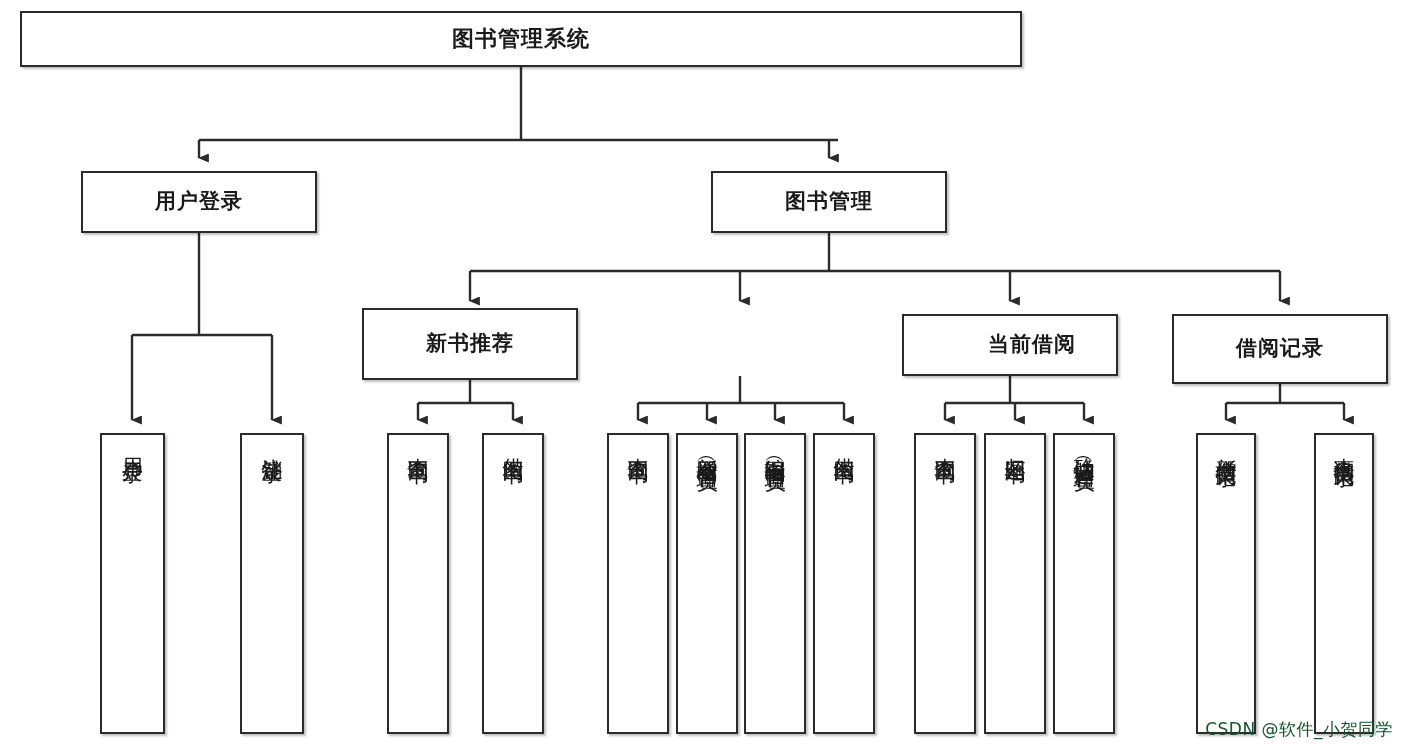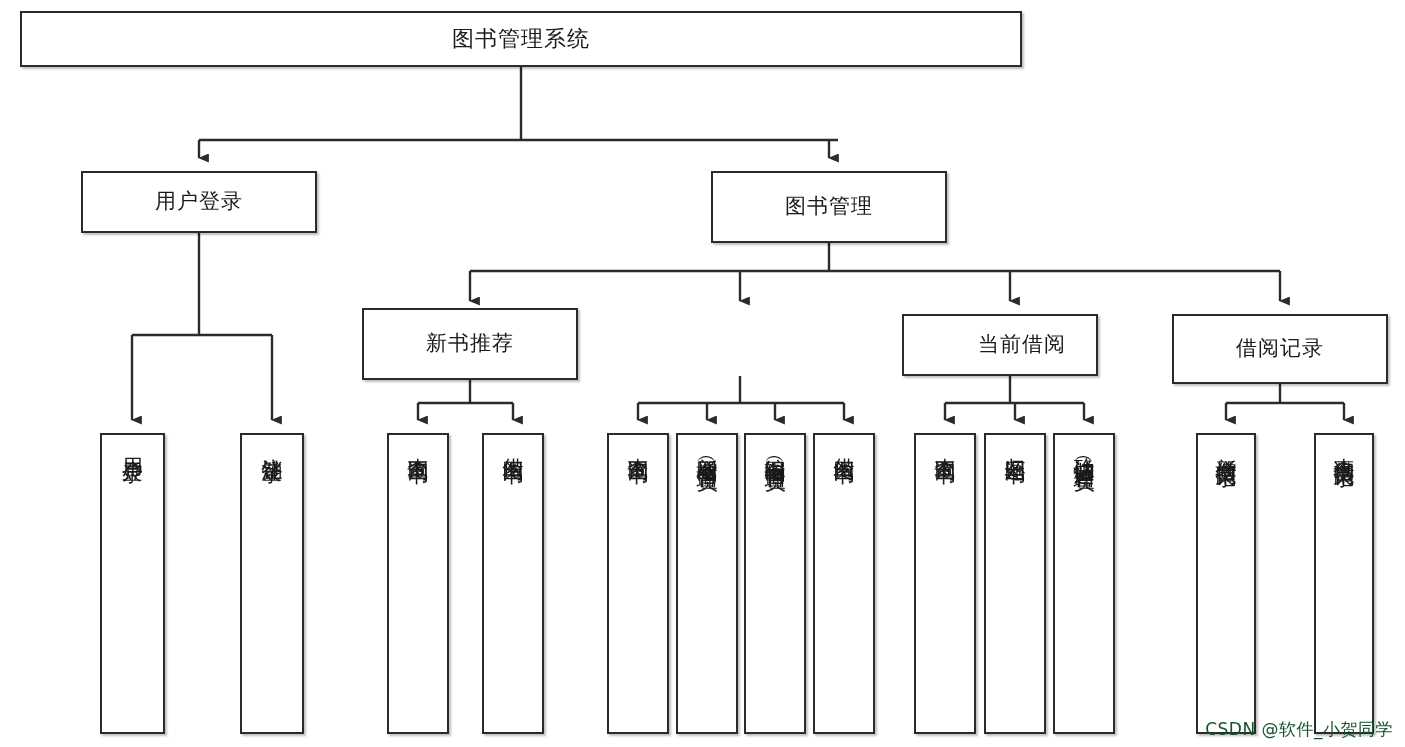--- a/index.html
+++ b/index.html
@@ -40,20 +40,21 @@
   .node .label {
     display: block;
     text-align: center;
     line-height: 1.22;
   }
   
   .node.h .label {
     font-size: 21px;
     letter-spacing: 1px;
     white-space: nowrap;
+    font-weight: bold;
   }
   .node.root .label {
     font-size: 22px;
   }
   
   .node.v {
     align-items: flex-start;
     justify-content: center;
     padding-top: 6px;
   }
@@ -134,28 +135,28 @@
     </g>
   </svg>
 
   <div class="node h root" id="n-root" style="left:20px; top:11px; width:1002px; height:56px;">
     <span class="label">图书管理系统</span>
   </div>
 
   <div class="node h" style="left:81px; top:171px; width:236px; height:62px;">
     <span class="label">用户登录</span>
   </div>
-  <div class="node h" style="left:711px; top:171px; width:236px; height:72px;">
+  <div class="node h" style="left:711px; top:171px; width:236px; height:62px;">
     <span class="label">图书管理</span>
   </div>
 
   <div class="node h" style="left:362px; top:308px; width:216px; height:72px;">
     <span class="label">新书推荐</span>
   </div>
-  <div class="node h" style="left:902px; top:314px; width:196px; height:62px;padding-left:44px;">
+  <div class="node h" style="left:902px; top:314px; width:216px; height:62px;padding-left:44px;">
     <span class="label">当前借阅</span>
   </div>
   <div class="node h" style="left:1172px; top:314px; width:216px; height:70px;">
     <span class="label">借阅记录</span>
   </div>
 
   <div class="node v" style="left:100px; top:433px; width:65px; height:301px;">
     <span class="label">用户登录</span>
   </div>
   <div class="node v" style="left:240px; top:433px; width:64px; height:301px;">

